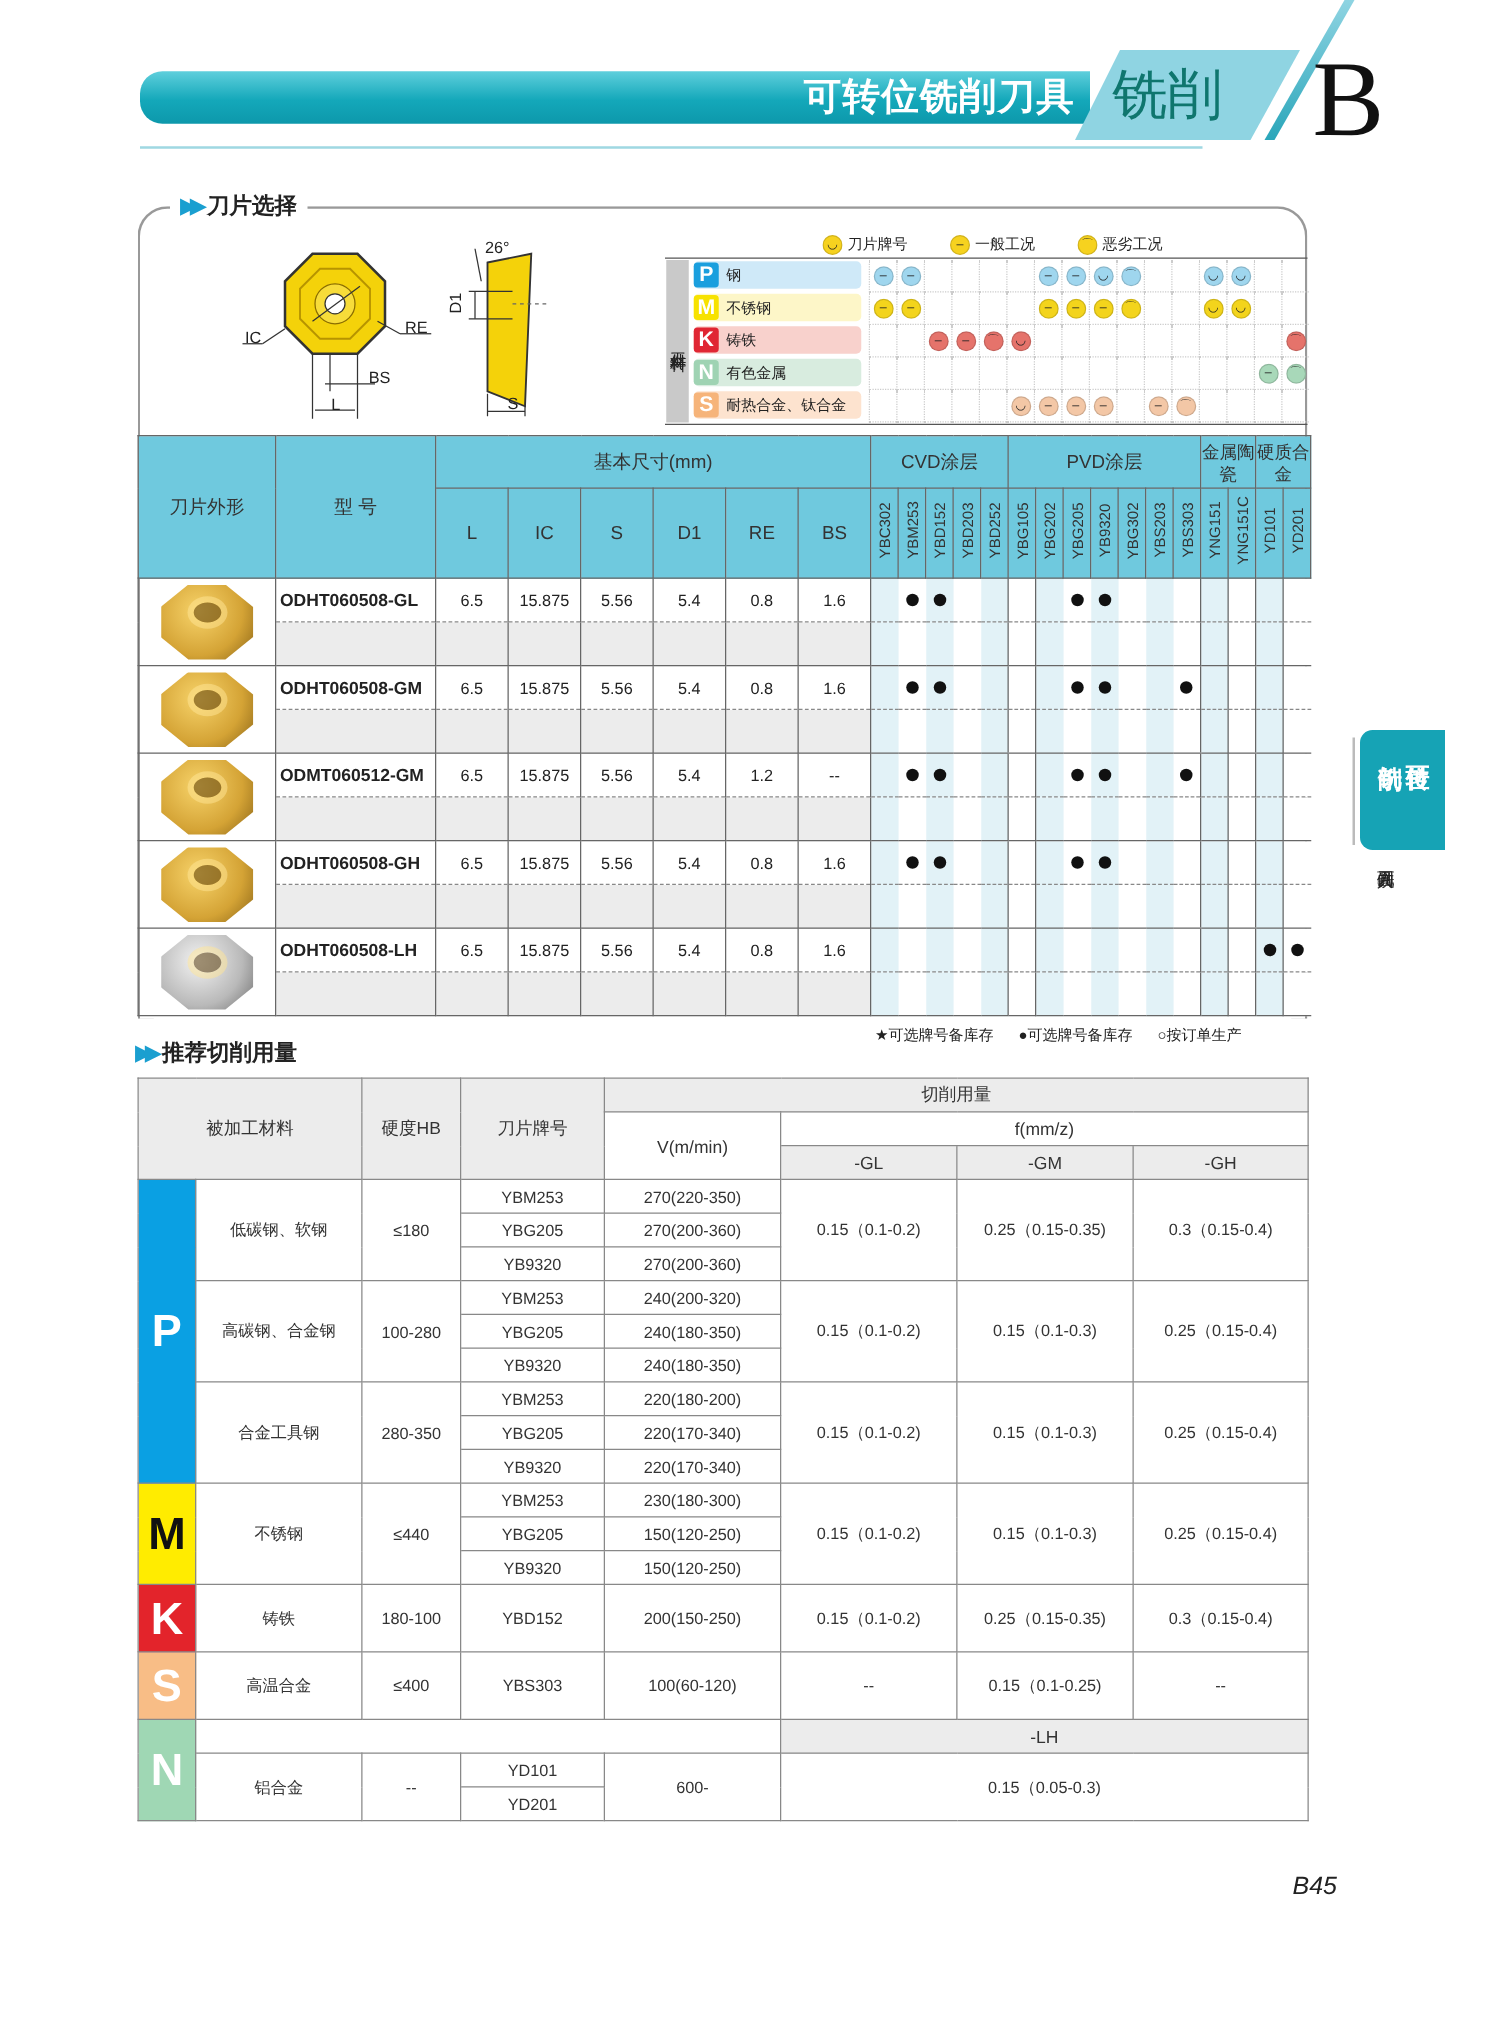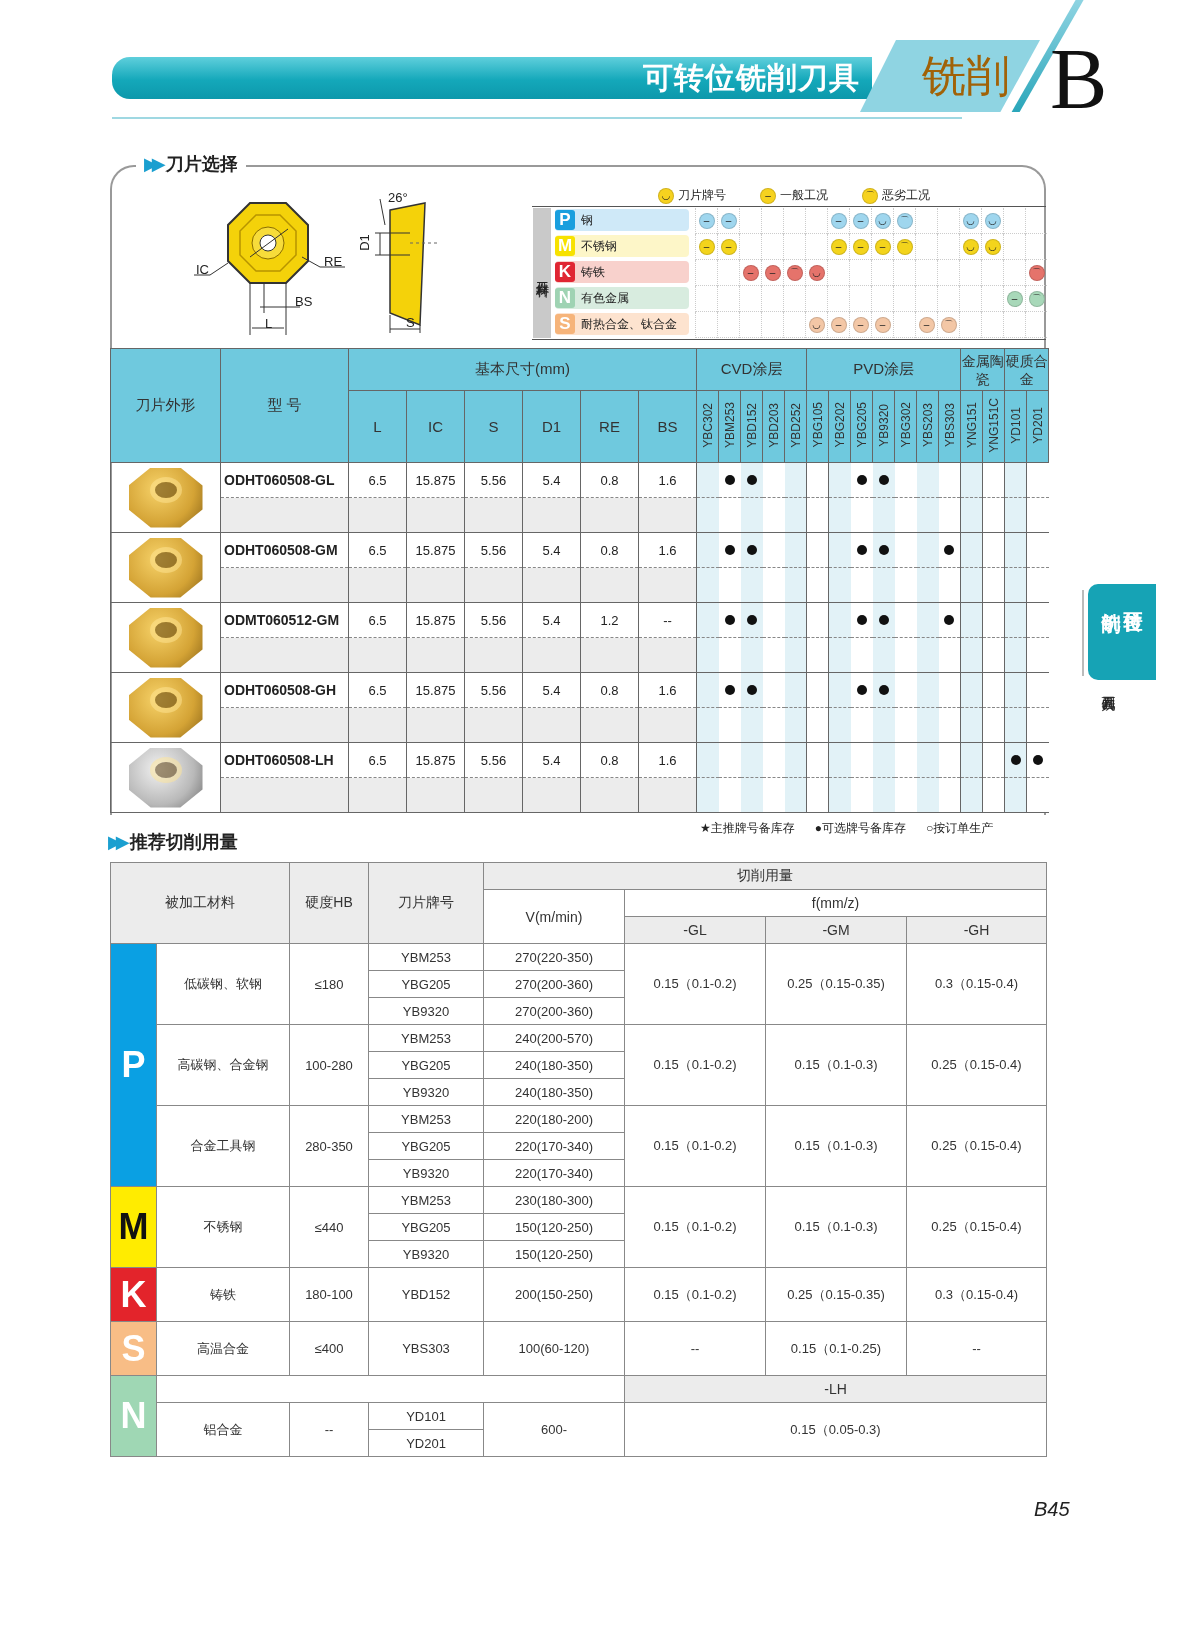--- a/index.html
+++ b/index.html
@@ -2,21 +2,21 @@
 <html><head>
 <meta charset="utf-8">
 <style>
 *{box-sizing:border-box;margin:0;padding:0}
 body{width:1200px;height:1628px;background:#fff;font-family:"Liberation Sans","DejaVu Sans",sans-serif;color:#222;position:relative;overflow:hidden}
 .abs{position:absolute}
 
 .hdr-bar{left:112px;top:57px;width:760px;height:42px;border-radius:18px 0 0 18px;background:linear-gradient(#5fcfdc,#14a8ba 55%,#0d98ab);}
 .hdr-title{left:620px;top:58px;width:240px;height:40px;color:#fff;font-size:30px;font-weight:bold;text-align:right;line-height:40px;letter-spacing:1px}
 .hdr-tab{left:860px;top:40px;width:180px;height:72px;background:#8fd4e2;clip-path:polygon(20% 0,100% 0,78% 100%,0 100%)}
-.hdr-sub{left:890px;top:44px;width:120px;height:64px;font-size:44px;color:#a16207;line-height:64px;text-align:right}
+.hdr-sub{left:890px;top:44px;width:120px;height:64px;font-size:44px;color:#0f766e;line-height:64px;text-align:left}
 .hdr-slash{left:1010px;top:0;width:80px;height:112px;background:linear-gradient(#8fd4e2,#2aa6ba);clip-path:polygon(82% 0,92% 0,12% 100%,2% 100%)}
 .hdr-B{left:1050px;top:34px;font-family:"Liberation Serif","DejaVu Serif",serif;font-size:86px;line-height:90px;color:#111}
 .hdr-line{left:112px;top:117px;width:850px;height:2px;background:#9fd8e2}
 
 .frame{left:110px;top:165px;width:936px;height:650px;border:2px solid #999;border-bottom:none;border-radius:24px 24px 0 0}
 .sec-title{background:#fff;padding:0 8px;font-size:18px;font-weight:bold;display:flex;align-items:center;gap:6px}
 .chev{color:#1a9fd0;font-size:18px;letter-spacing:-6px;font-weight:bold}
 
 .lbl{font-size:13px;color:#222}
 
@@ -602,21 +602,21 @@
         <td class="gc" style="border-left:none;border-right:none;"></td>
         <td class="gc alt" style="border-left:1px solid #666;"></td>
         <td class="gc" style="border-left:none;border-right:none;"></td>
         <td class="gc alt" style="border-left:1px solid #666;"></td>
         <td class="gc" style="border-left:none;border-right:none;"></td>
       </tr>
     </tbody>
 </table>
 
 <div class="abs stock">
-  <span>★主推牌号备库存</span>
+  <span>★可选牌号备库存</span>
   <span>●可选牌号备库存</span>
   <span>○按订单生产</span>
 </div>
 
 <div class="abs sec-title" style="left:108px;top:830px;padding:0">
   <span class="chev">▶▶</span>
   <span>推荐切削用量</span>
 </div>
 
 <table class="t2" id="t2">
@@ -663,21 +663,21 @@
         <td>270(200-360)</td>
       </tr>
       <tr style="height:27px">
         <td>YB9320</td>
         <td>270(200-360)</td>
       </tr>
       <tr style="height:27px">
         <td rowspan="3">高碳钢、合金钢</td>
         <td rowspan="3">100-280</td>
         <td>YBM253</td>
-        <td>240(200-570)</td>
+        <td>240(200-320)</td>
         <td rowspan="3">0.15（0.1-0.2)</td>
         <td rowspan="3">0.15（0.1-0.3)</td>
         <td rowspan="3">0.25（0.15-0.4)</td>
       </tr>
       <tr style="height:27px">
         <td>YBG205</td>
         <td>240(180-350)</td>
       </tr>
       <tr style="height:27px">
         <td>YB9320</td>

